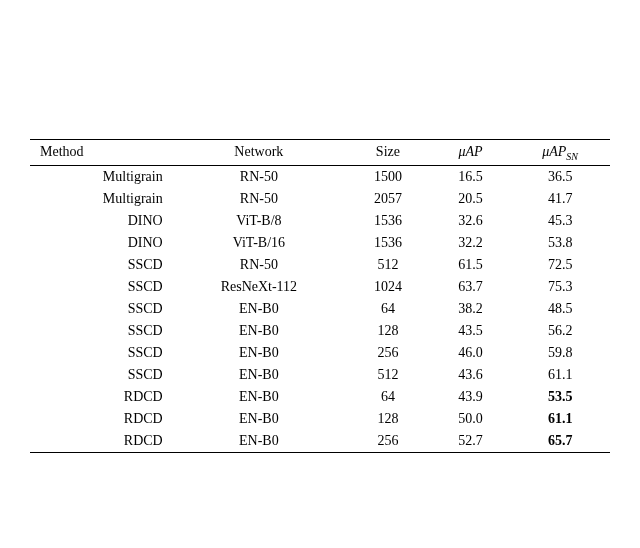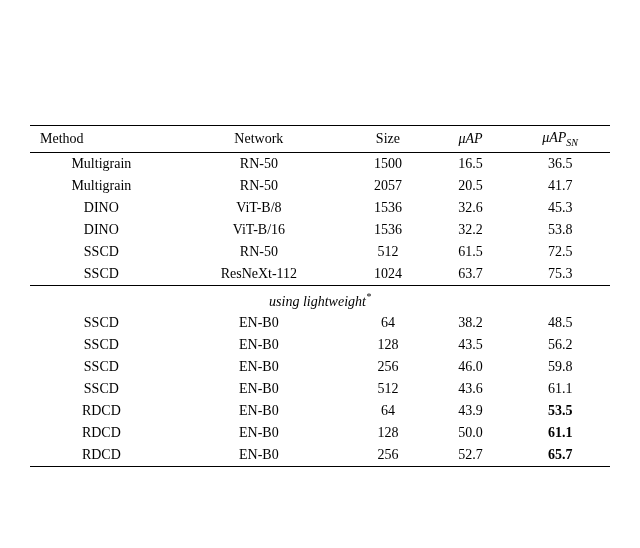--- a/index.html
+++ b/index.html
@@ -31,21 +31,21 @@
       font-style: normal;
     }
     thead tr th:first-child {
       text-align: left;
     }
     tbody tr td {
       padding: 3px 10px;
       text-align: center;
     }
     tbody tr td:first-child {
-      text-align: center;
+      text-align: right;
     }
     .section-header td {
       font-style: italic;
       padding-top: 5px;
       padding-bottom: 2px;
       border-top: 1px solid #000;
       text-align: left;
     }
     .table-end {
       border-bottom: 1.5px solid #000;
@@ -111,23 +111,20 @@
           <td>61.5</td>
           <td>72.5</td>
         </tr>
         <tr>
           <td>SSCD</td>
           <td>ResNeXt-112</td>
           <td>1024</td>
           <td>63.7</td>
           <td>75.3</td>
         </tr>
-        <tr class="section-header">
-          <td colspan="5"><i>using lightweight</i><sup class="superscript">*</sup></td>
-        </tr>
         <tr>
           <td>SSCD</td>
           <td>EN-B0</td>
           <td>64</td>
           <td>38.2</td>
           <td>48.5</td>
         </tr>
         <tr>
           <td>SSCD</td>
           <td>EN-B0</td>

